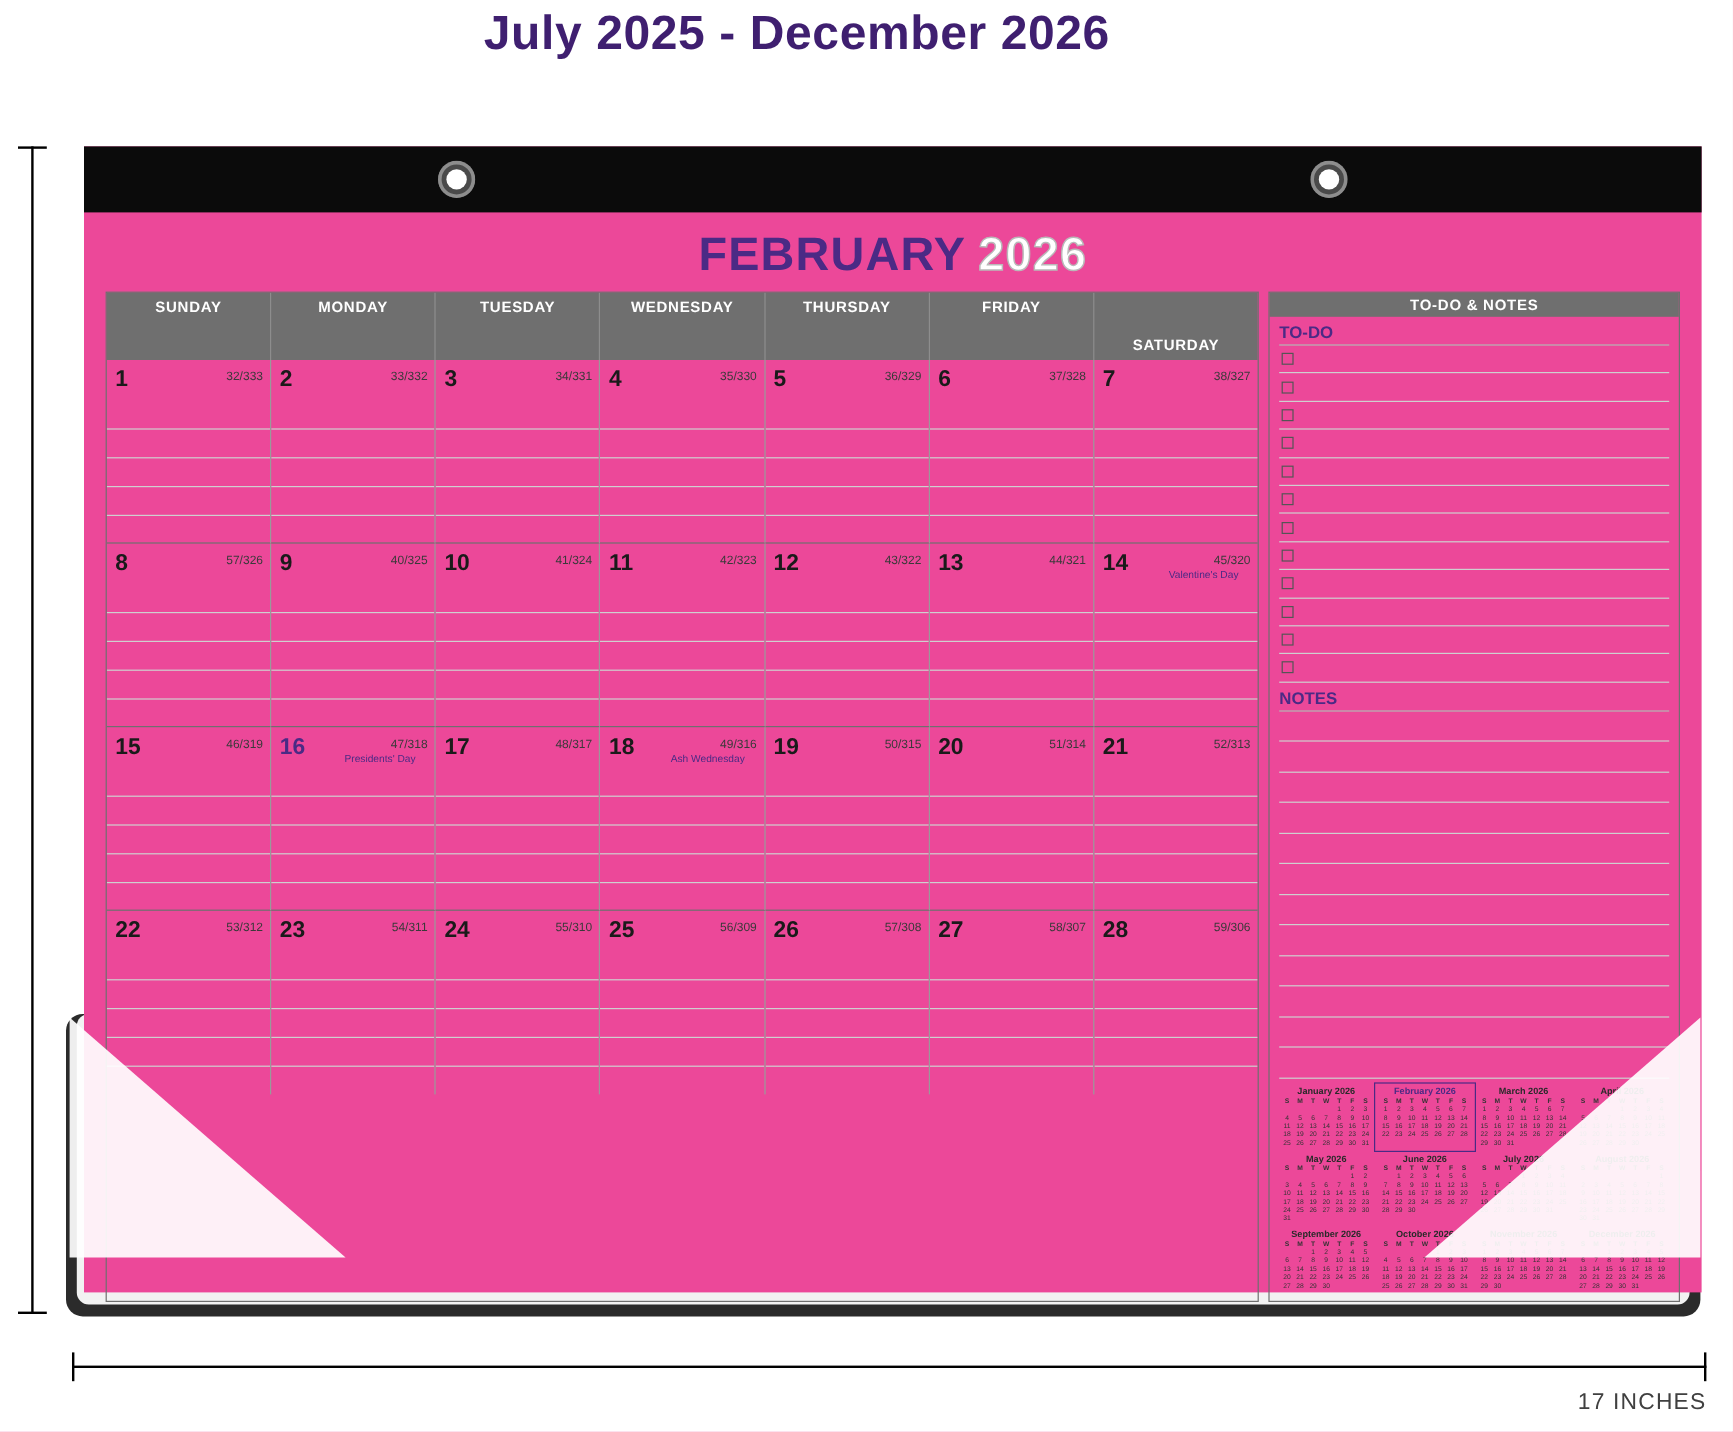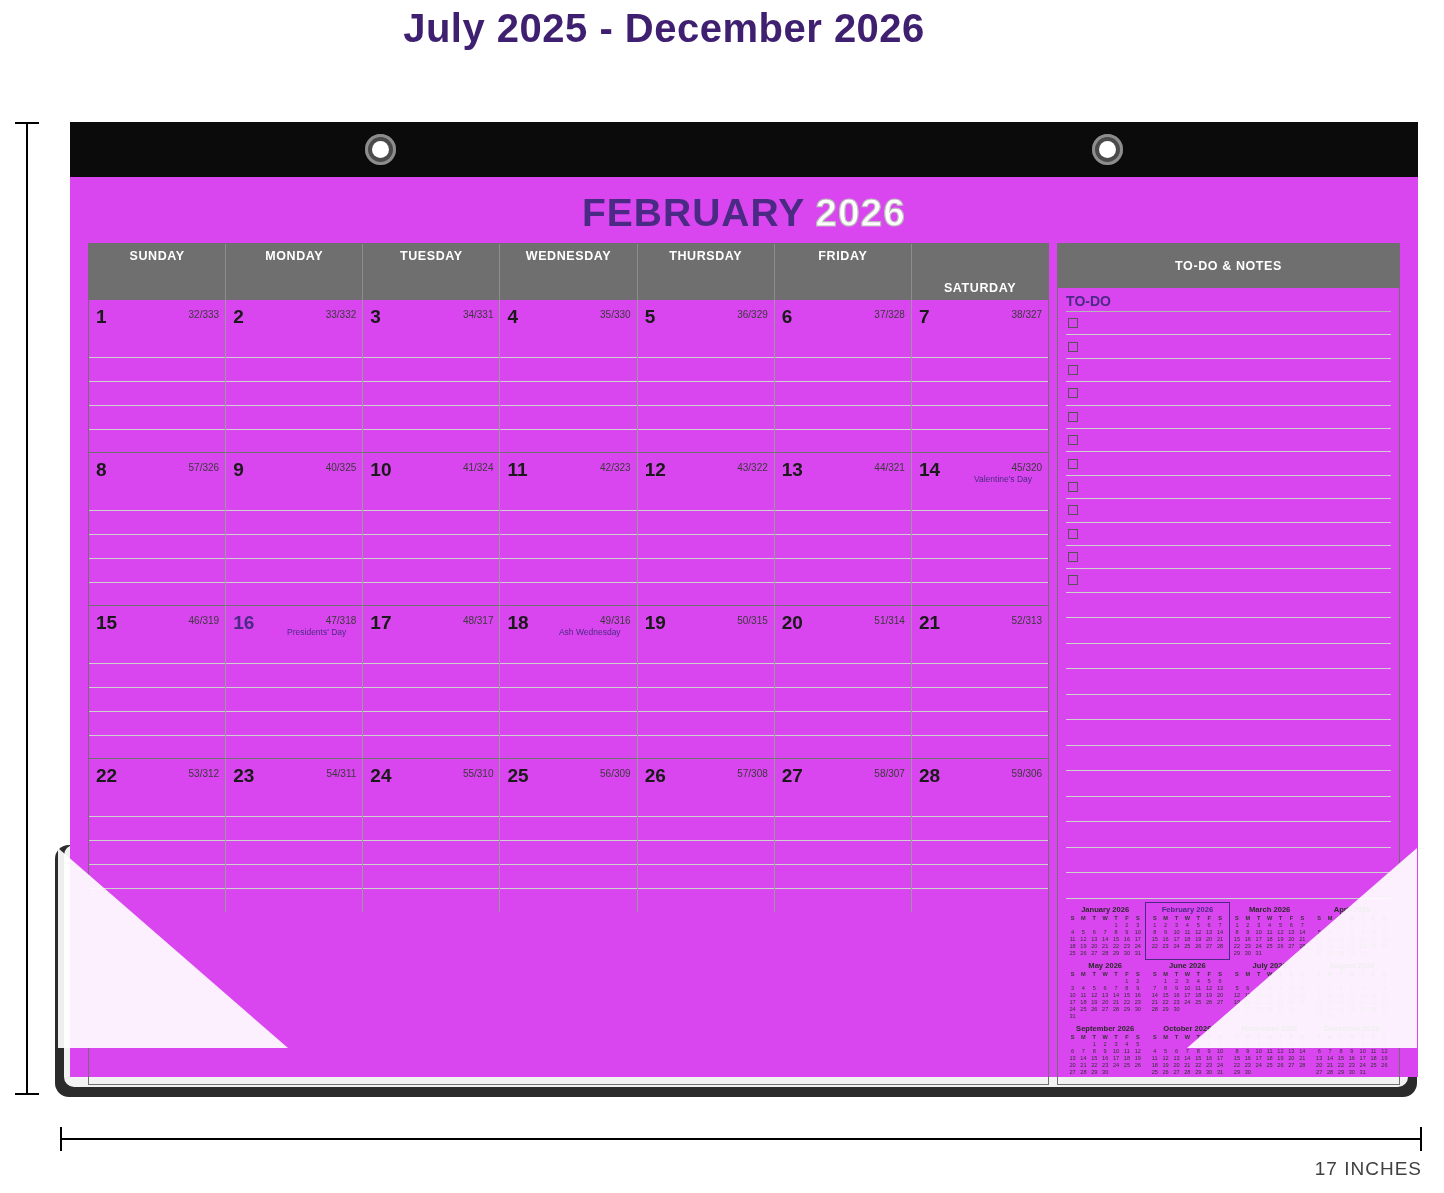--- a/index.html
+++ b/index.html
@@ -125,21 +125,21 @@
     border-top: 200px solid transparent;
     opacity: 0.92;
   }
 
   .calendar {
     position: absolute;
     left: 70px;
     top: 122px;
     width: 1348px;
     height: 955px;
-    background: #d946ef;
+    background: #ec4899;
     box-sizing: border-box;
   }
   .binder {
     position: relative;
     height: 55px;
     background: #0b0b0b;
   }
   .grommet {
     position: absolute;
     top: 12px;
@@ -265,21 +265,21 @@
     box-sizing: border-box;
     display: flex;
     flex-direction: column;
   }
   .side-head {
     background: #6f6f6f;
     color: #fff;
     font-size: 12.5px;
     font-weight: bold;
     text-align: center;
-    padding: 15px 0;
+    padding: 3px 0;
     letter-spacing: 0.6px;
   }
   .side-body {
     flex: 1;
     position: relative;
     padding: 0 8px;
     box-sizing: border-box;
     font-weight: bold;
   }
   .section-label {
@@ -741,20 +741,21 @@
             <div class="todo-line">
               <span class="chk"></span>
             </div>
             <div class="todo-line">
               <span class="chk"></span>
             </div>
             <div class="todo-line">
               <span class="chk"></span>
             </div>
           </div>
+        <div class="section-label">NOTES</div>
         <div id="notes-lines">
             <div class="notes-line"></div>
             <div class="notes-line"></div>
             <div class="notes-line"></div>
             <div class="notes-line"></div>
             <div class="notes-line"></div>
             <div class="notes-line"></div>
             <div class="notes-line"></div>
             <div class="notes-line"></div>
             <div class="notes-line"></div>

